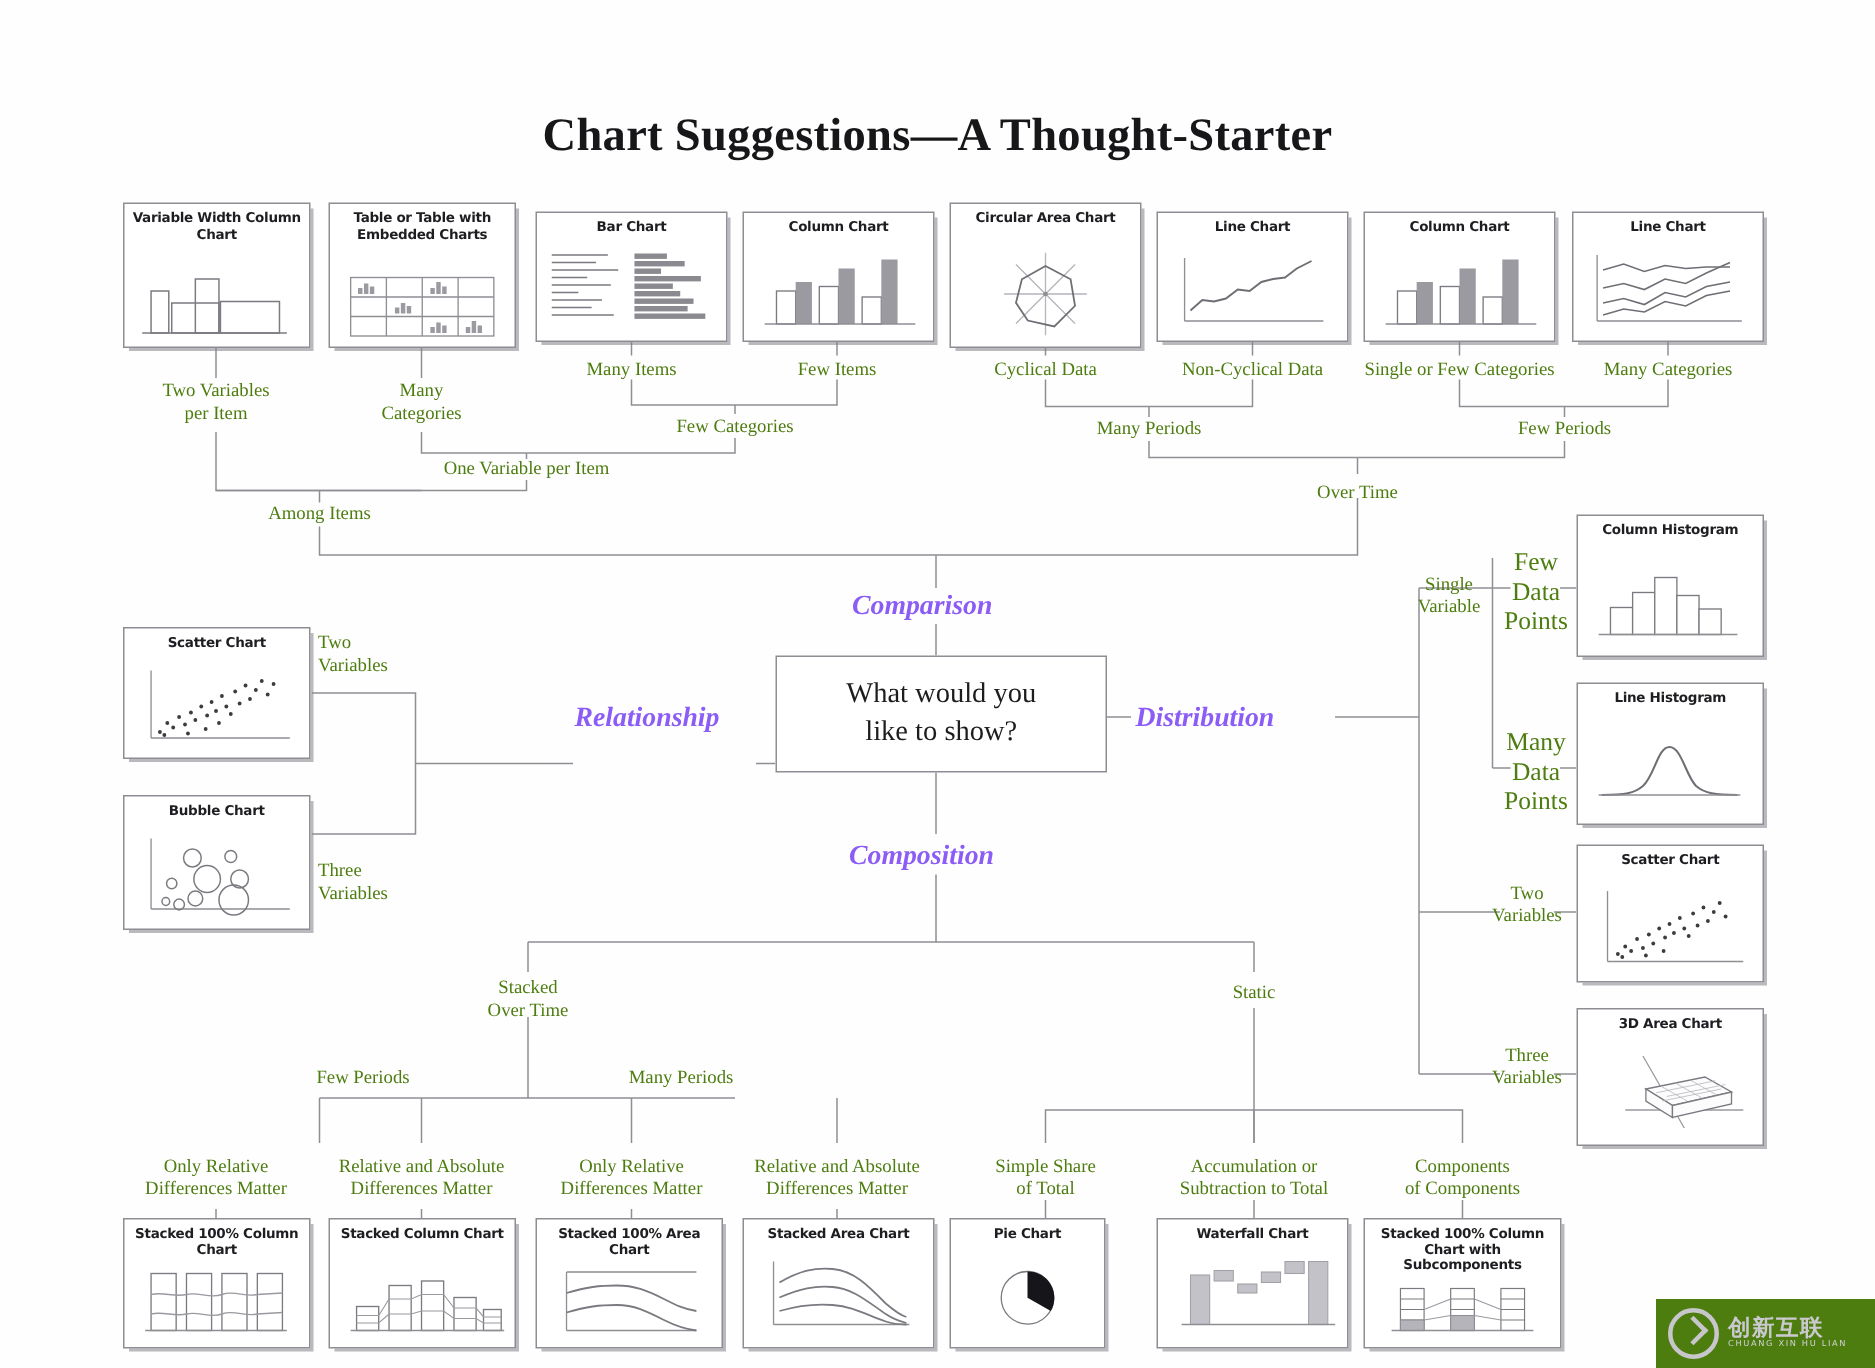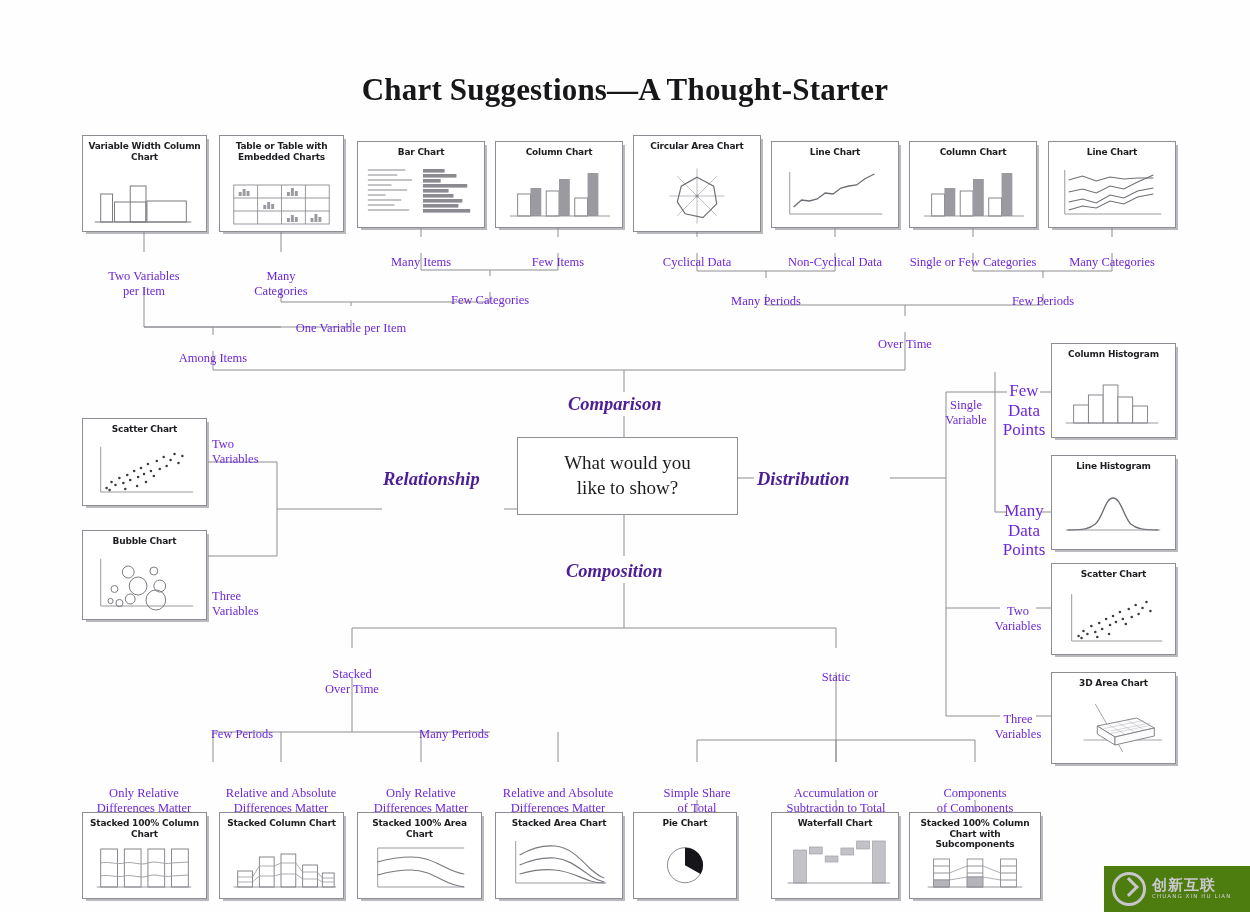--- a/index.html
+++ b/index.html
@@ -28,36 +28,35 @@
     display:block;text-align:center;font-family:"DejaVu Sans","Liberation Sans",sans-serif;
     font-weight:700;color:#1e1e22;line-height:1.18;
     font-size:9px;padding:5px 3px 0 3px;letter-spacing:-.2px;
   }
   .card .art{position:absolute;left:0;right:0;bottom:3px;top:auto;}
   .card svg{display:block;width:100%;height:100%;}
 
   
   .lbl{
     position:absolute;text-align:center;line-height:1.16;
-    font-size:12.5px;color:#6d28d9;white-space:nowrap;
+    font-size:12.5px;color:#4d7c0f;white-space:nowrap;
     font-family:"Liberation Serif","DejaVu Serif",serif;
-    margin-top:16px;
   }
   .lbl.sm{font-size:17px;}
 
   
   .qbox{
     position:absolute;left:517px;top:437px;width:221px;height:78px;
     border:1px solid #8d8d93;background:#fff;box-sizing:border-box;
     display:flex;align-items:center;justify-content:center;text-align:center;
     font-size:19px;line-height:1.3;color:#1d1d20;
   }
   .branch{
     position:absolute;font-style:italic;font-weight:700;font-size:18.5px;
-    color:#4c1d95;white-space:nowrap;
+    color:#8b5cf6;white-space:nowrap;
     font-family:"Liberation Serif","DejaVu Serif",serif;
   }
 
   
   .wm{
     position:absolute;left:1104px;top:866px;width:146px;height:46px;
     background:#4d7c0f;display:flex;align-items:center;gap:6px;padding-left:8px;
     box-sizing:border-box;
   }
   .wm .mark{width:28px;height:28px;border:3px solid #c6c6cb;border-radius:50%;

